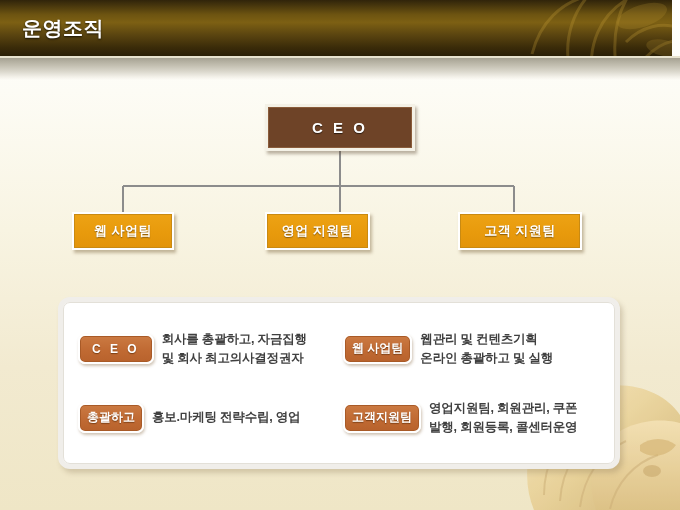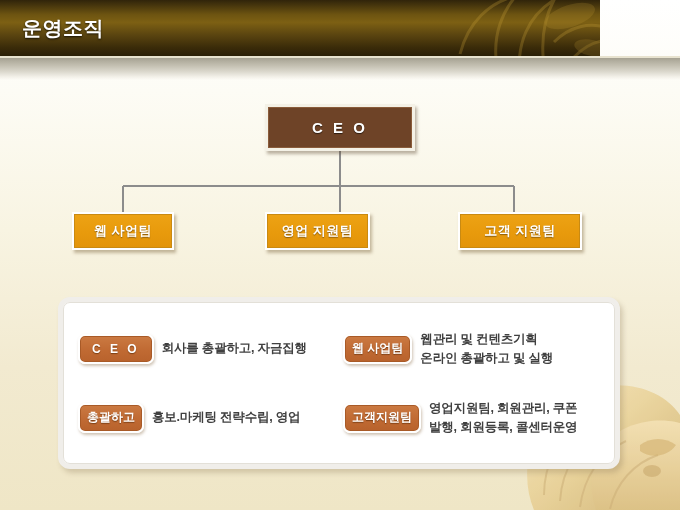--- a/index.html
+++ b/index.html
@@ -22,21 +22,21 @@
                 #fdfcf5 18%,
                 #f8f4e2 45%,
                 #f2ead0 72%,
                 #efe6c6 100%);
   }
 
   
   .header {
     position: absolute;
     left: 0; top: 0;
-    width: 600px;
+    width: 672px;
     height: 56px;
     background: linear-gradient(to bottom,
                 #30240a 0%,
                 #6d5411 26%,
                 #7d6013 40%,
                 #5b4510 62%,
                 #3a2b09 85%,
                 #2a1f06 100%);
     overflow: hidden;
   }
@@ -275,20 +275,21 @@
 
   <div class="node node-team node-team-3">고객 지원팀</div>
 
   <div class="legend-frame">
     <div class="legend-inner">
 
       <div class="legend-item">
         <div class="badge badge-ceo">C E O</div>
         <div class="legend-text">
           <span>회사를 총괄하고, 자금집행</span>
+          <span>및 회사 최고의사결정권자</span>
         </div>
       </div>
 
       <div class="legend-item">
         <div class="badge">웹 사업팀</div>
         <div class="legend-text">
           <span>웹관리 및 컨텐츠기획</span>
           <span>온라인 총괄하고 및 실행</span>
         </div>
       </div>

